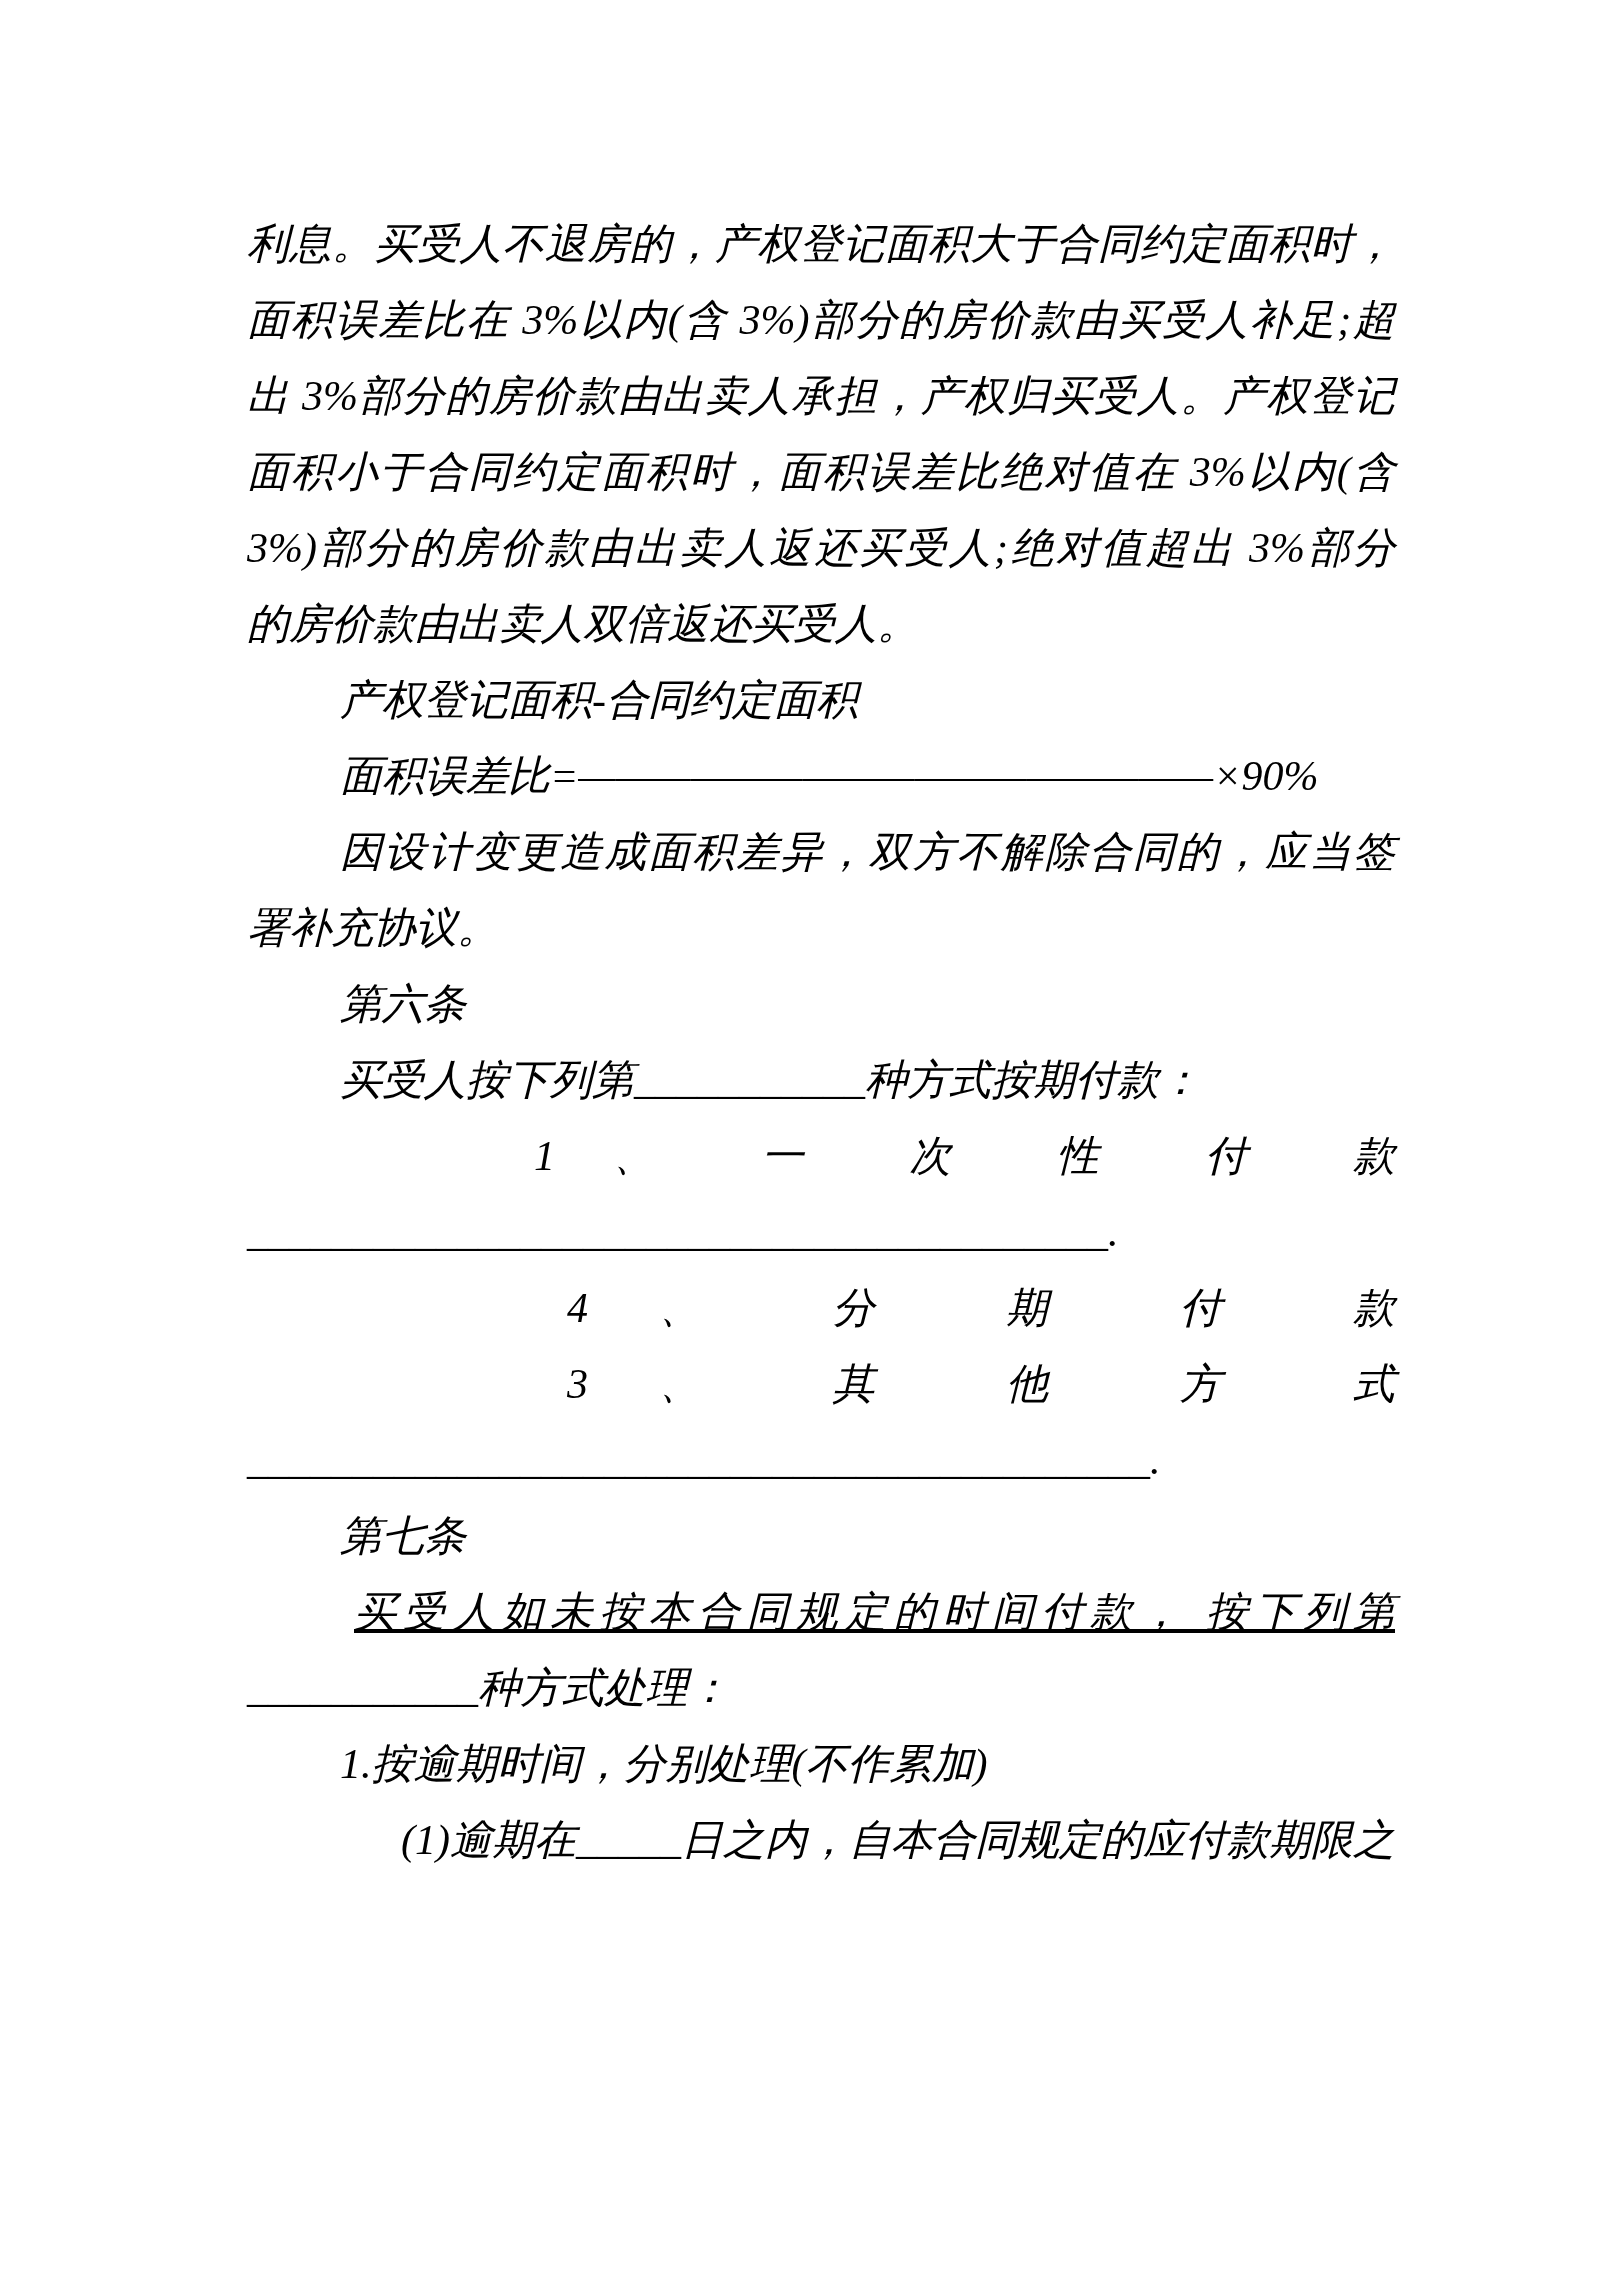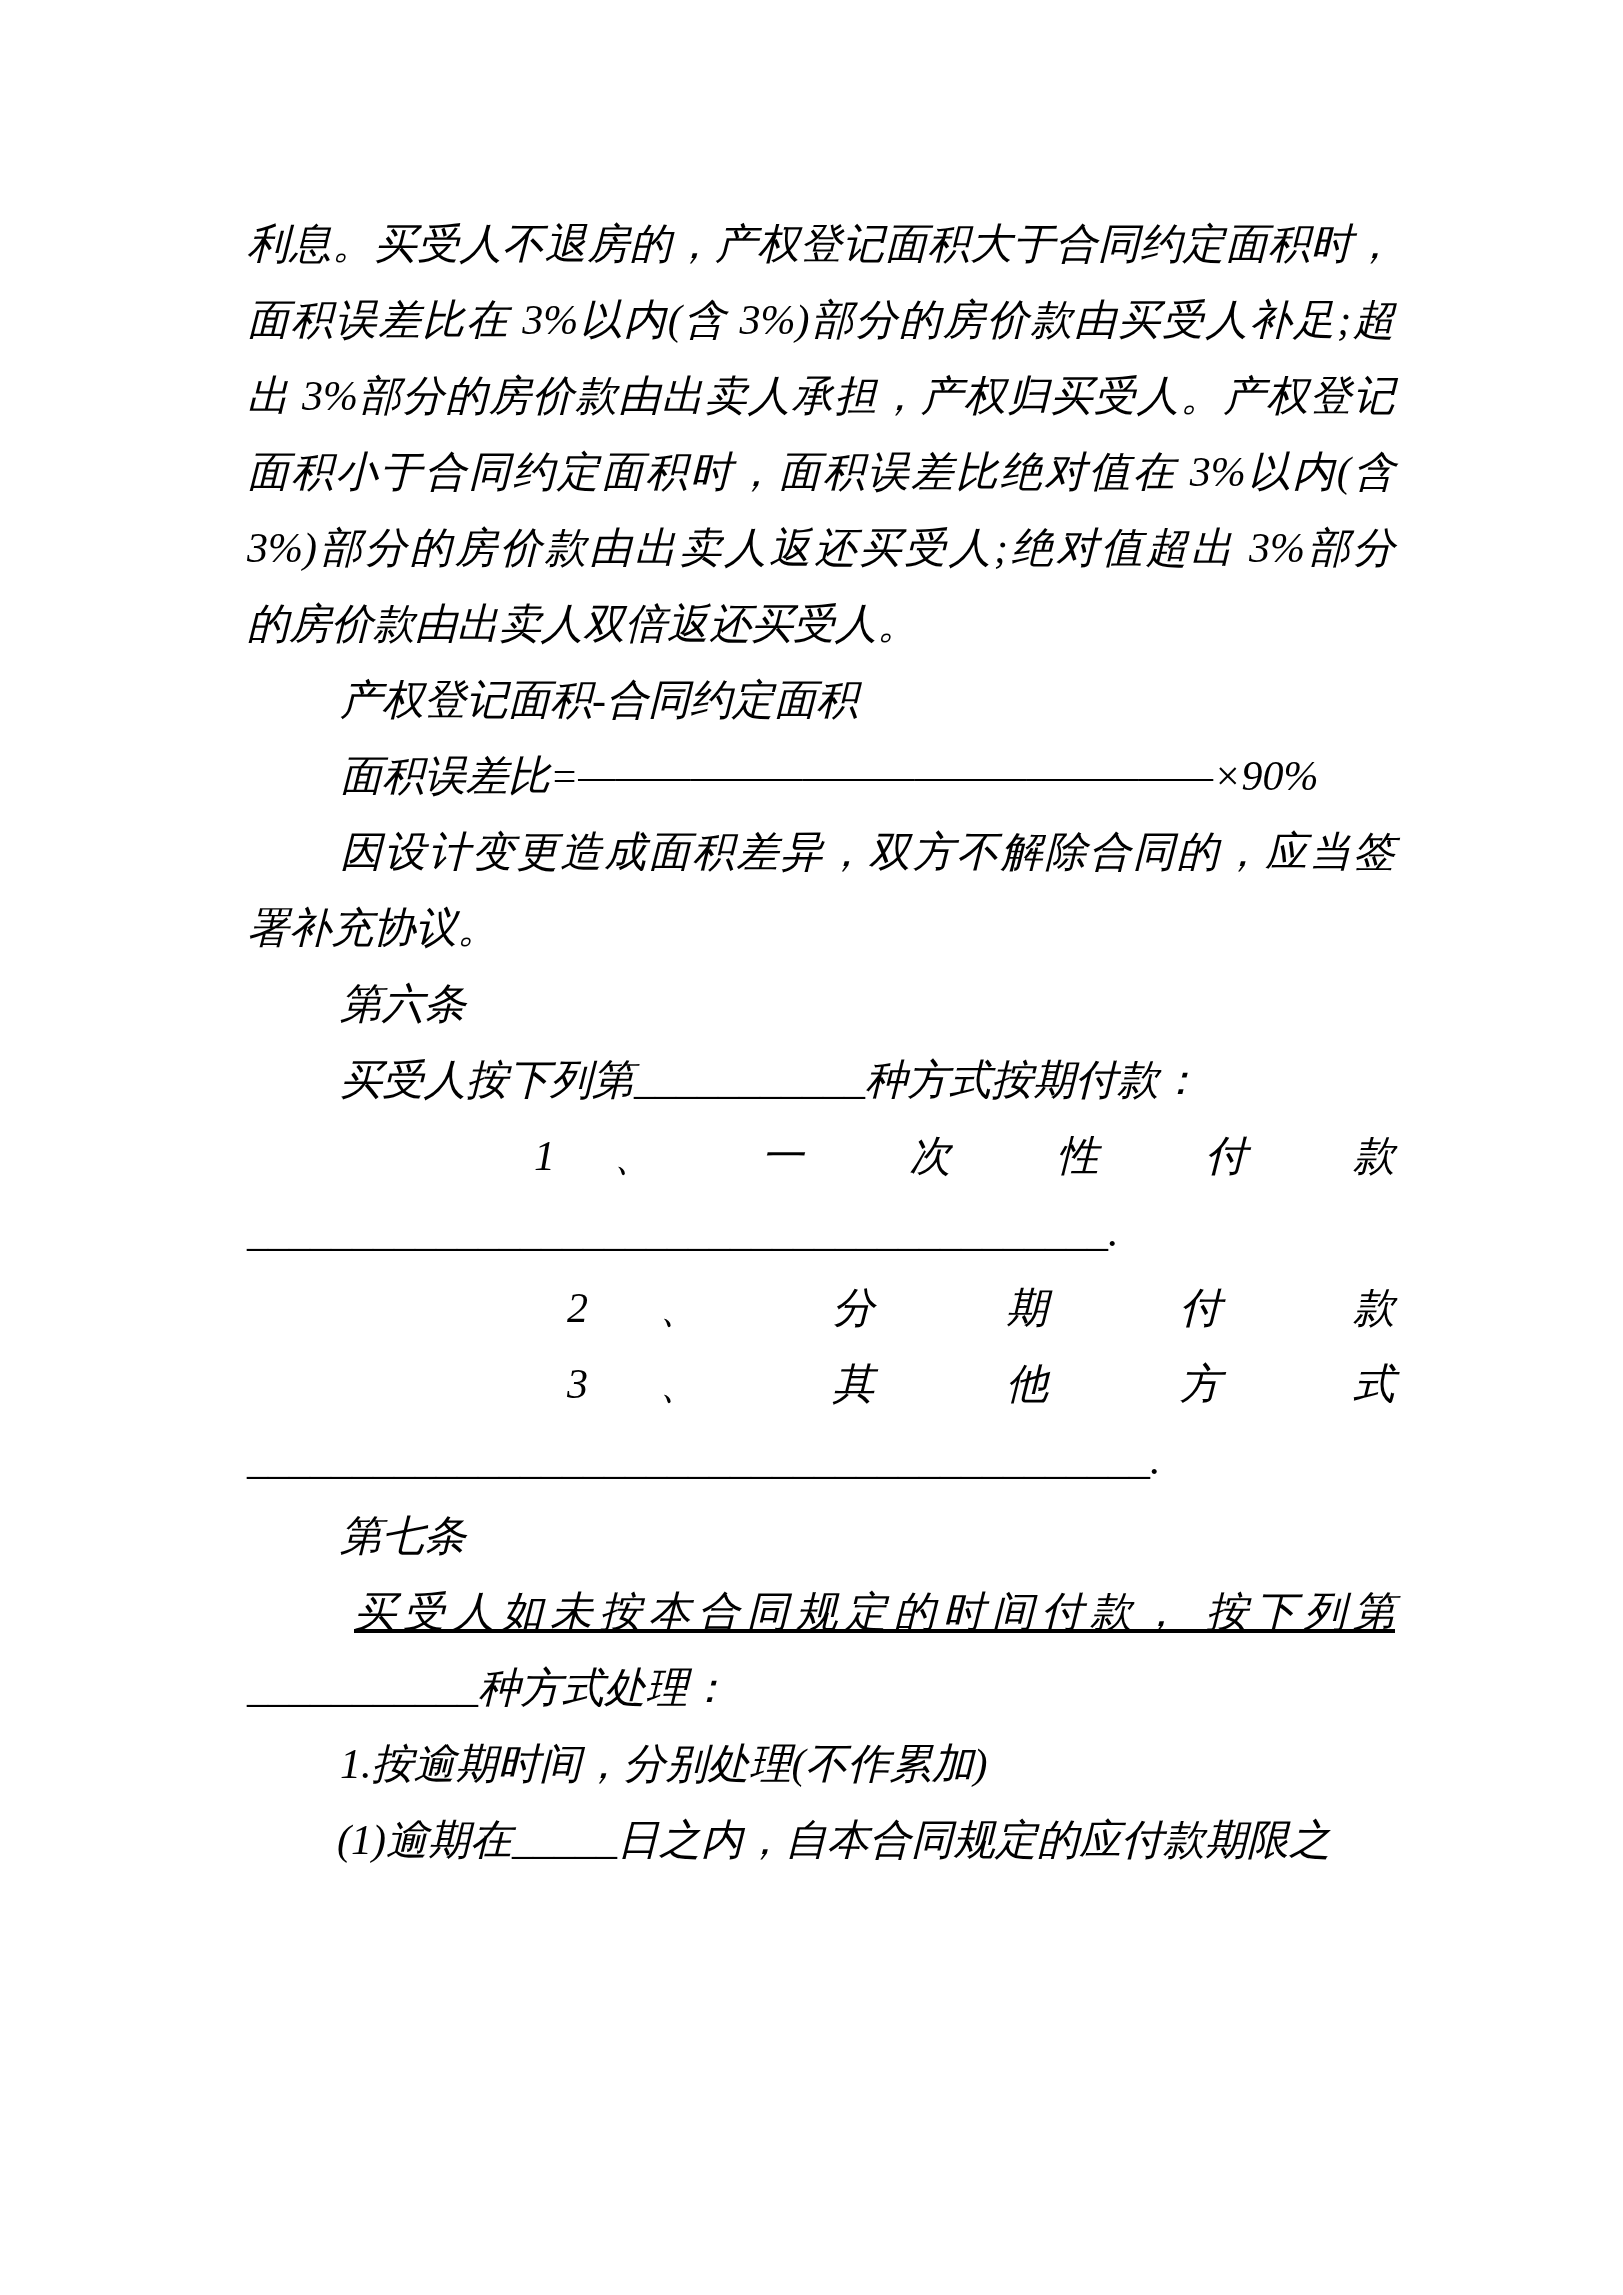--- a/index.html
+++ b/index.html
@@ -28,21 +28,21 @@
     white-space: nowrap;
   }
   
   .j {
     white-space: normal;
     text-align: justify;
     text-align-last: justify;
   }
   
   .indent    { padding-left: 93px; }
-  .indent-sm { padding-left: 90px; }
+  .indent-sm { padding-left: 90px; text-align: right; }
   
   .hang      { padding-left: 107px; text-decoration: underline; }
   
   .opt1      { padding-left: 287px; }
   .opt       { padding-left: 320px; }
 </style>
 </head>
 <body>
 
 <div class="page">
@@ -53,21 +53,21 @@
   <div class="ln j">3%)部分的房价款由出卖人返还买受人;绝对值超出 3%部分</div>
   <div class="ln">的房价款由出卖人双倍返还买受人。</div>
   <div class="ln indent">产权登记面积-合同约定面积</div>
   <div class="ln indent">面积误差比=—————————————————×90%</div>
   <div class="ln indent j">因设计变更造成面积差异，双方不解除合同的，应当签</div>
   <div class="ln">署补充协议。</div>
   <div class="ln indent">第六条</div>
   <div class="ln indent">买受人按下列第___________种方式按期付款：</div>
   <div class="ln opt1 j">1 、 一 次 性 付 款</div>
   <div class="ln">_________________________________________.</div>
-  <div class="ln opt j">2 、 分 期 付 款</div>
+  <div class="ln opt j">4 、 分 期 付 款</div>
   <div class="ln opt j">3 、 其 他 方 式</div>
   <div class="ln">___________________________________________.</div>
   <div class="ln indent">第七条</div>
   <div class="ln hang j">买受人如未按本合同规定的时间付款， 按下列第</div>
   <div class="ln">___________种方式处理：</div>
   <div class="ln indent">1.按逾期时间，分别处理(不作累加)</div>
   <div class="ln indent-sm">(1)逾期在_____日之内，自本合同规定的应付款期限之</div>
 </div>
 
 

